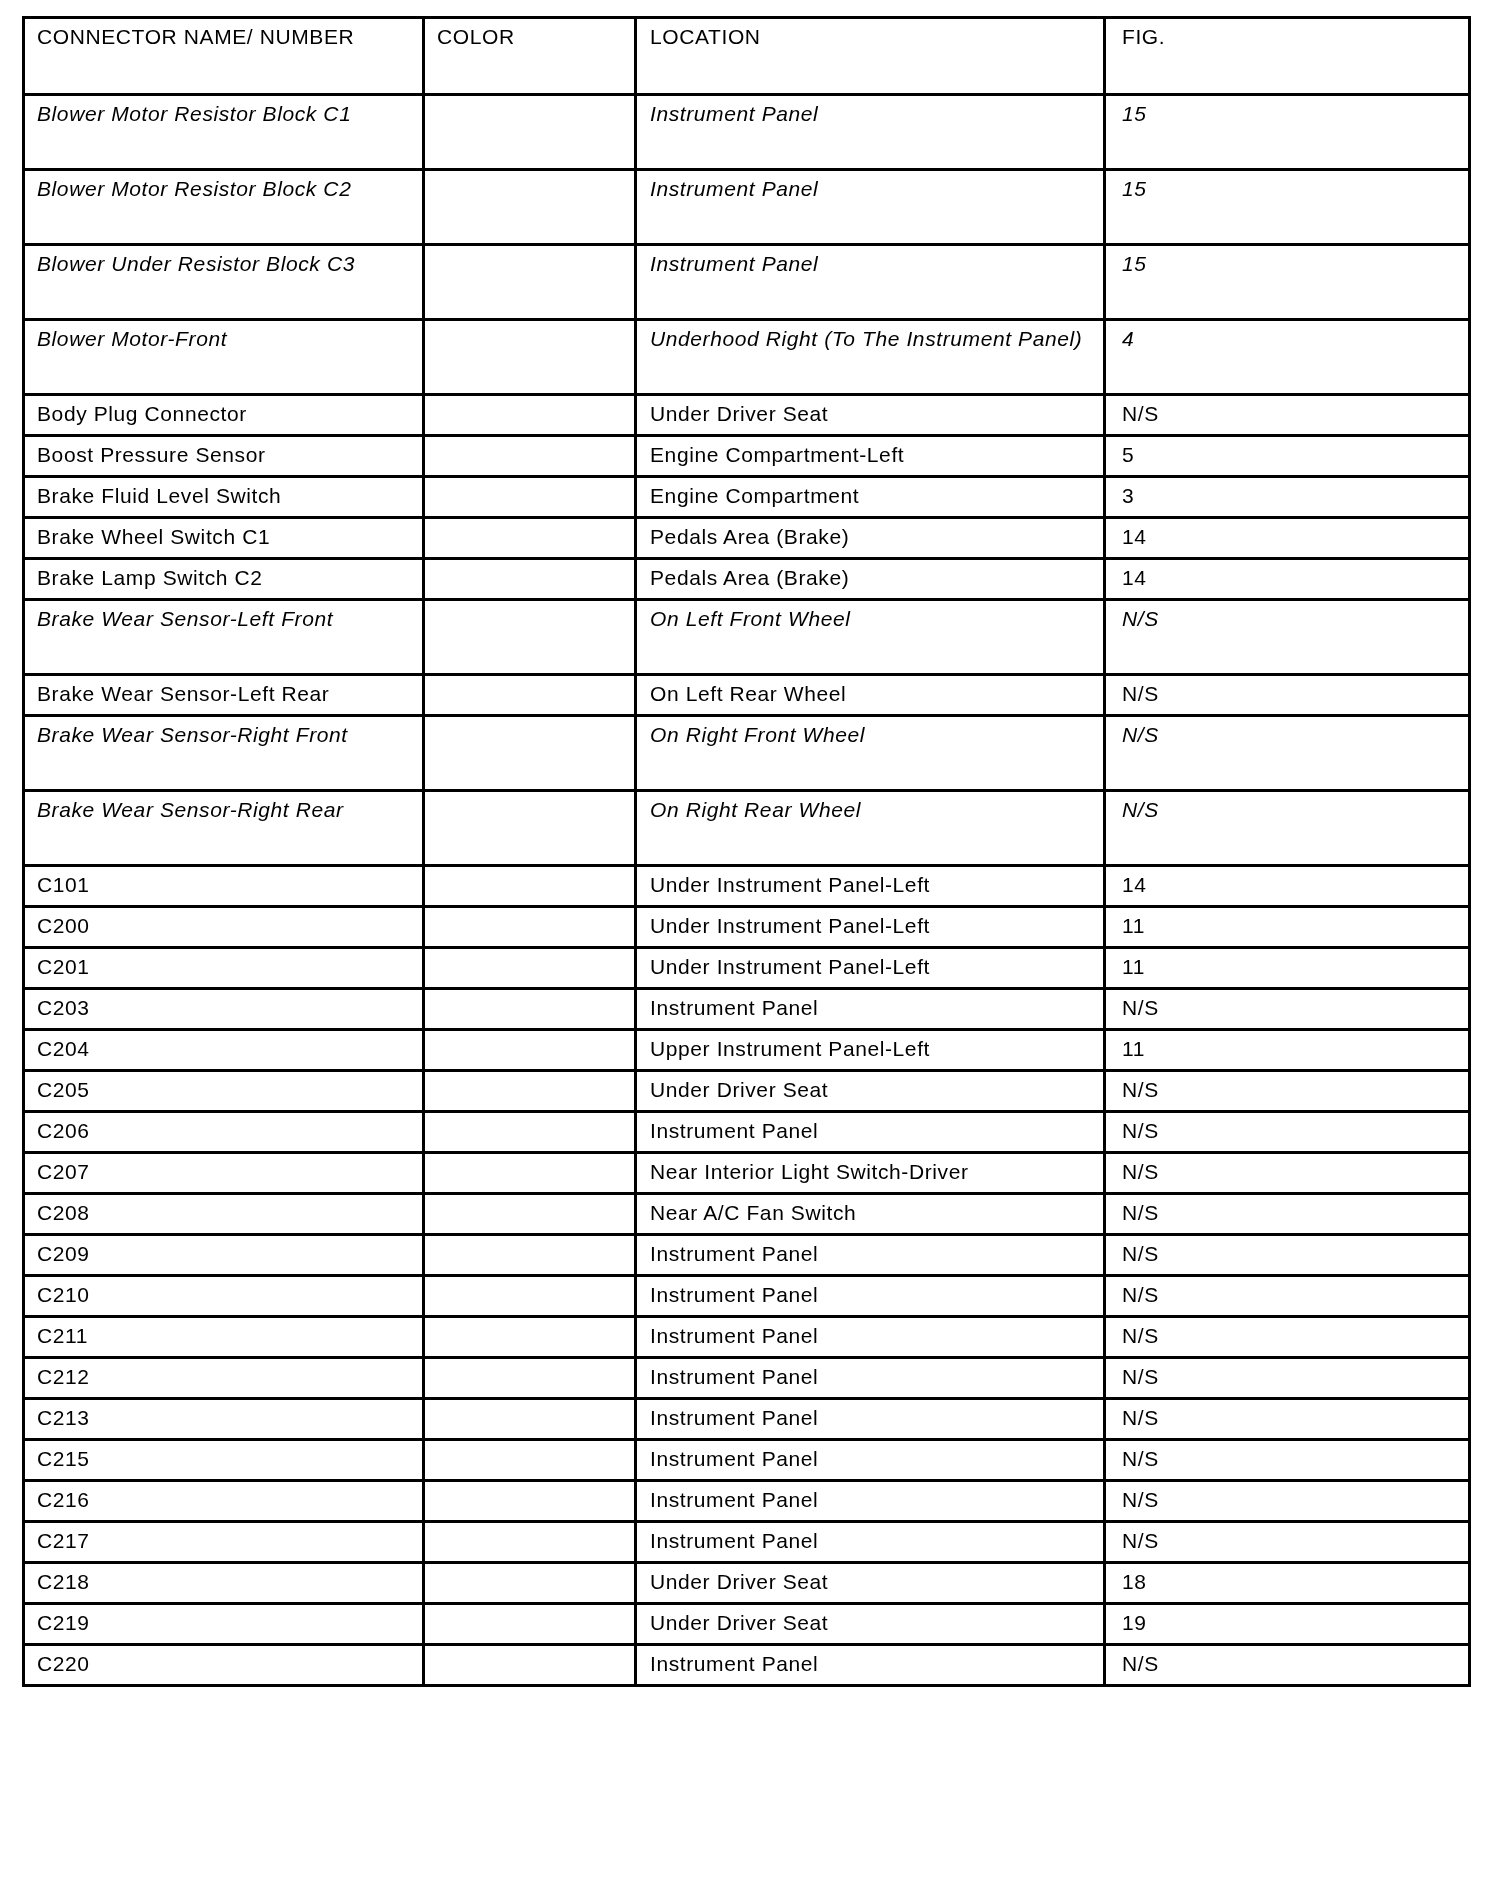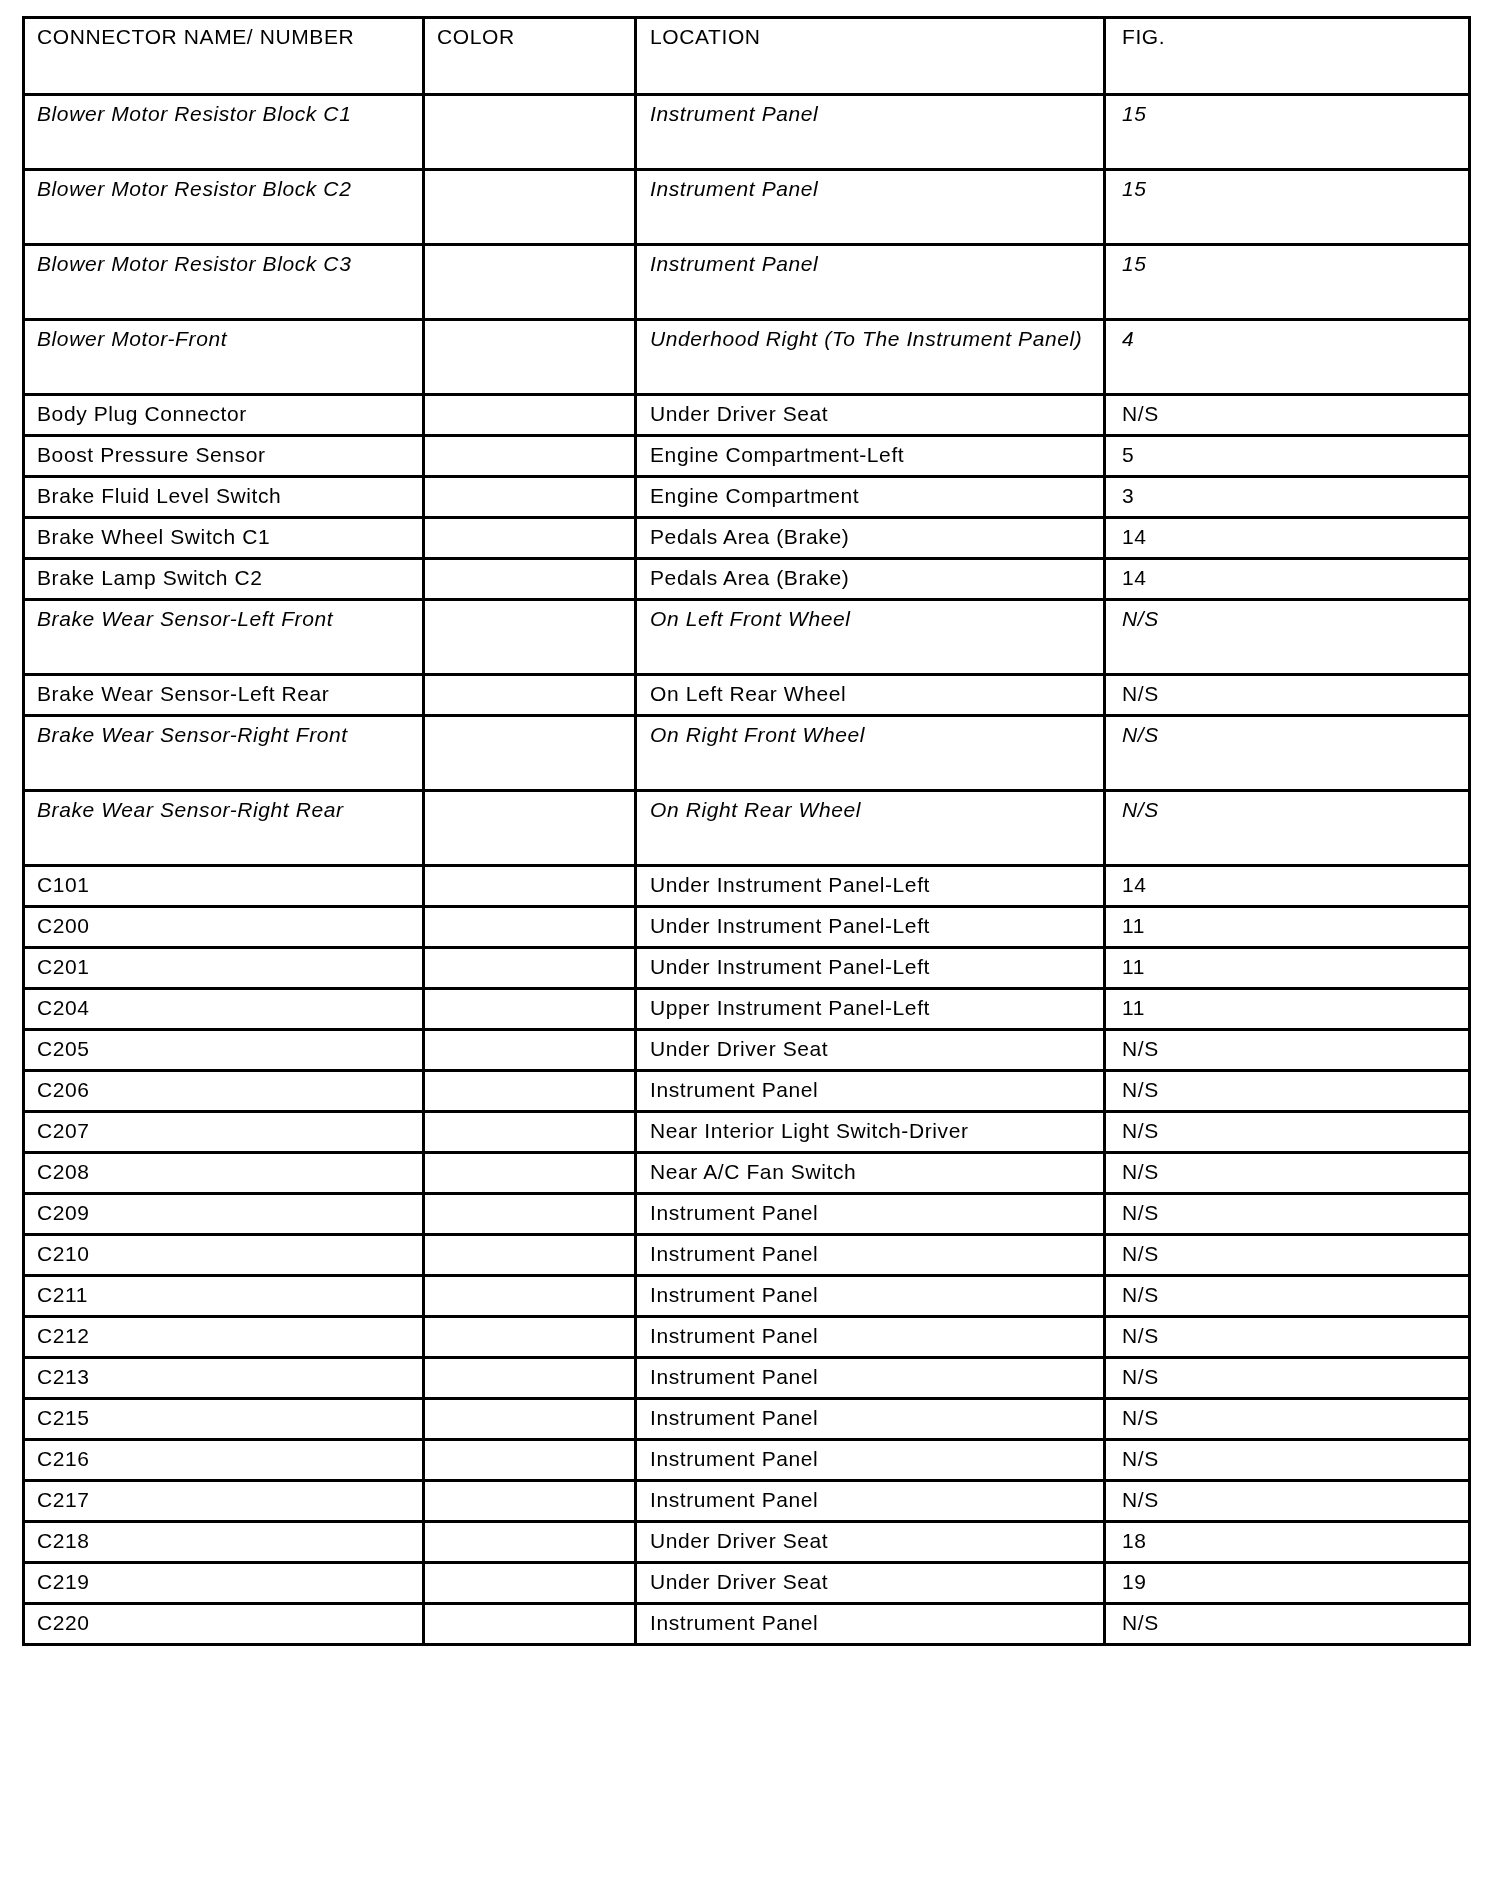--- a/index.html
+++ b/index.html
@@ -75,21 +75,21 @@
         <td class="col-loc">Instrument Panel</td>
         <td class="col-fig">15</td>
       </tr>
       <tr class="row-double">
         <td class="col-name">Blower Motor Resistor Block C2</td>
         <td class="col-color"></td>
         <td class="col-loc">Instrument Panel</td>
         <td class="col-fig">15</td>
       </tr>
       <tr class="row-double">
-        <td class="col-name">Blower Motor Resistor Block C3</td>
+        <td class="col-name">Blower Under Resistor Block C3</td>
         <td class="col-color"></td>
         <td class="col-loc">Instrument Panel</td>
         <td class="col-fig">15</td>
       </tr>
       <tr class="row-double">
         <td class="col-name">Blower Motor-Front</td>
         <td class="col-color"></td>
         <td class="col-loc">Underhood Right (To The Instrument Panel)</td>
         <td class="col-fig">4</td>
       </tr>
@@ -157,20 +157,26 @@
         <td class="col-name">C200</td>
         <td class="col-color"></td>
         <td class="col-loc">Under Instrument Panel-Left</td>
         <td class="col-fig">11</td>
       </tr>
       <tr class="row-single">
         <td class="col-name">C201</td>
         <td class="col-color"></td>
         <td class="col-loc">Under Instrument Panel-Left</td>
         <td class="col-fig">11</td>
+      </tr>
+      <tr class="row-single">
+        <td class="col-name">C203</td>
+        <td class="col-color"></td>
+        <td class="col-loc">Instrument Panel</td>
+        <td class="col-fig">N/S</td>
       </tr>
       <tr class="row-single">
         <td class="col-name">C204</td>
         <td class="col-color"></td>
         <td class="col-loc">Upper Instrument Panel-Left</td>
         <td class="col-fig">11</td>
       </tr>
       <tr class="row-single">
         <td class="col-name">C205</td>
         <td class="col-color"></td>

